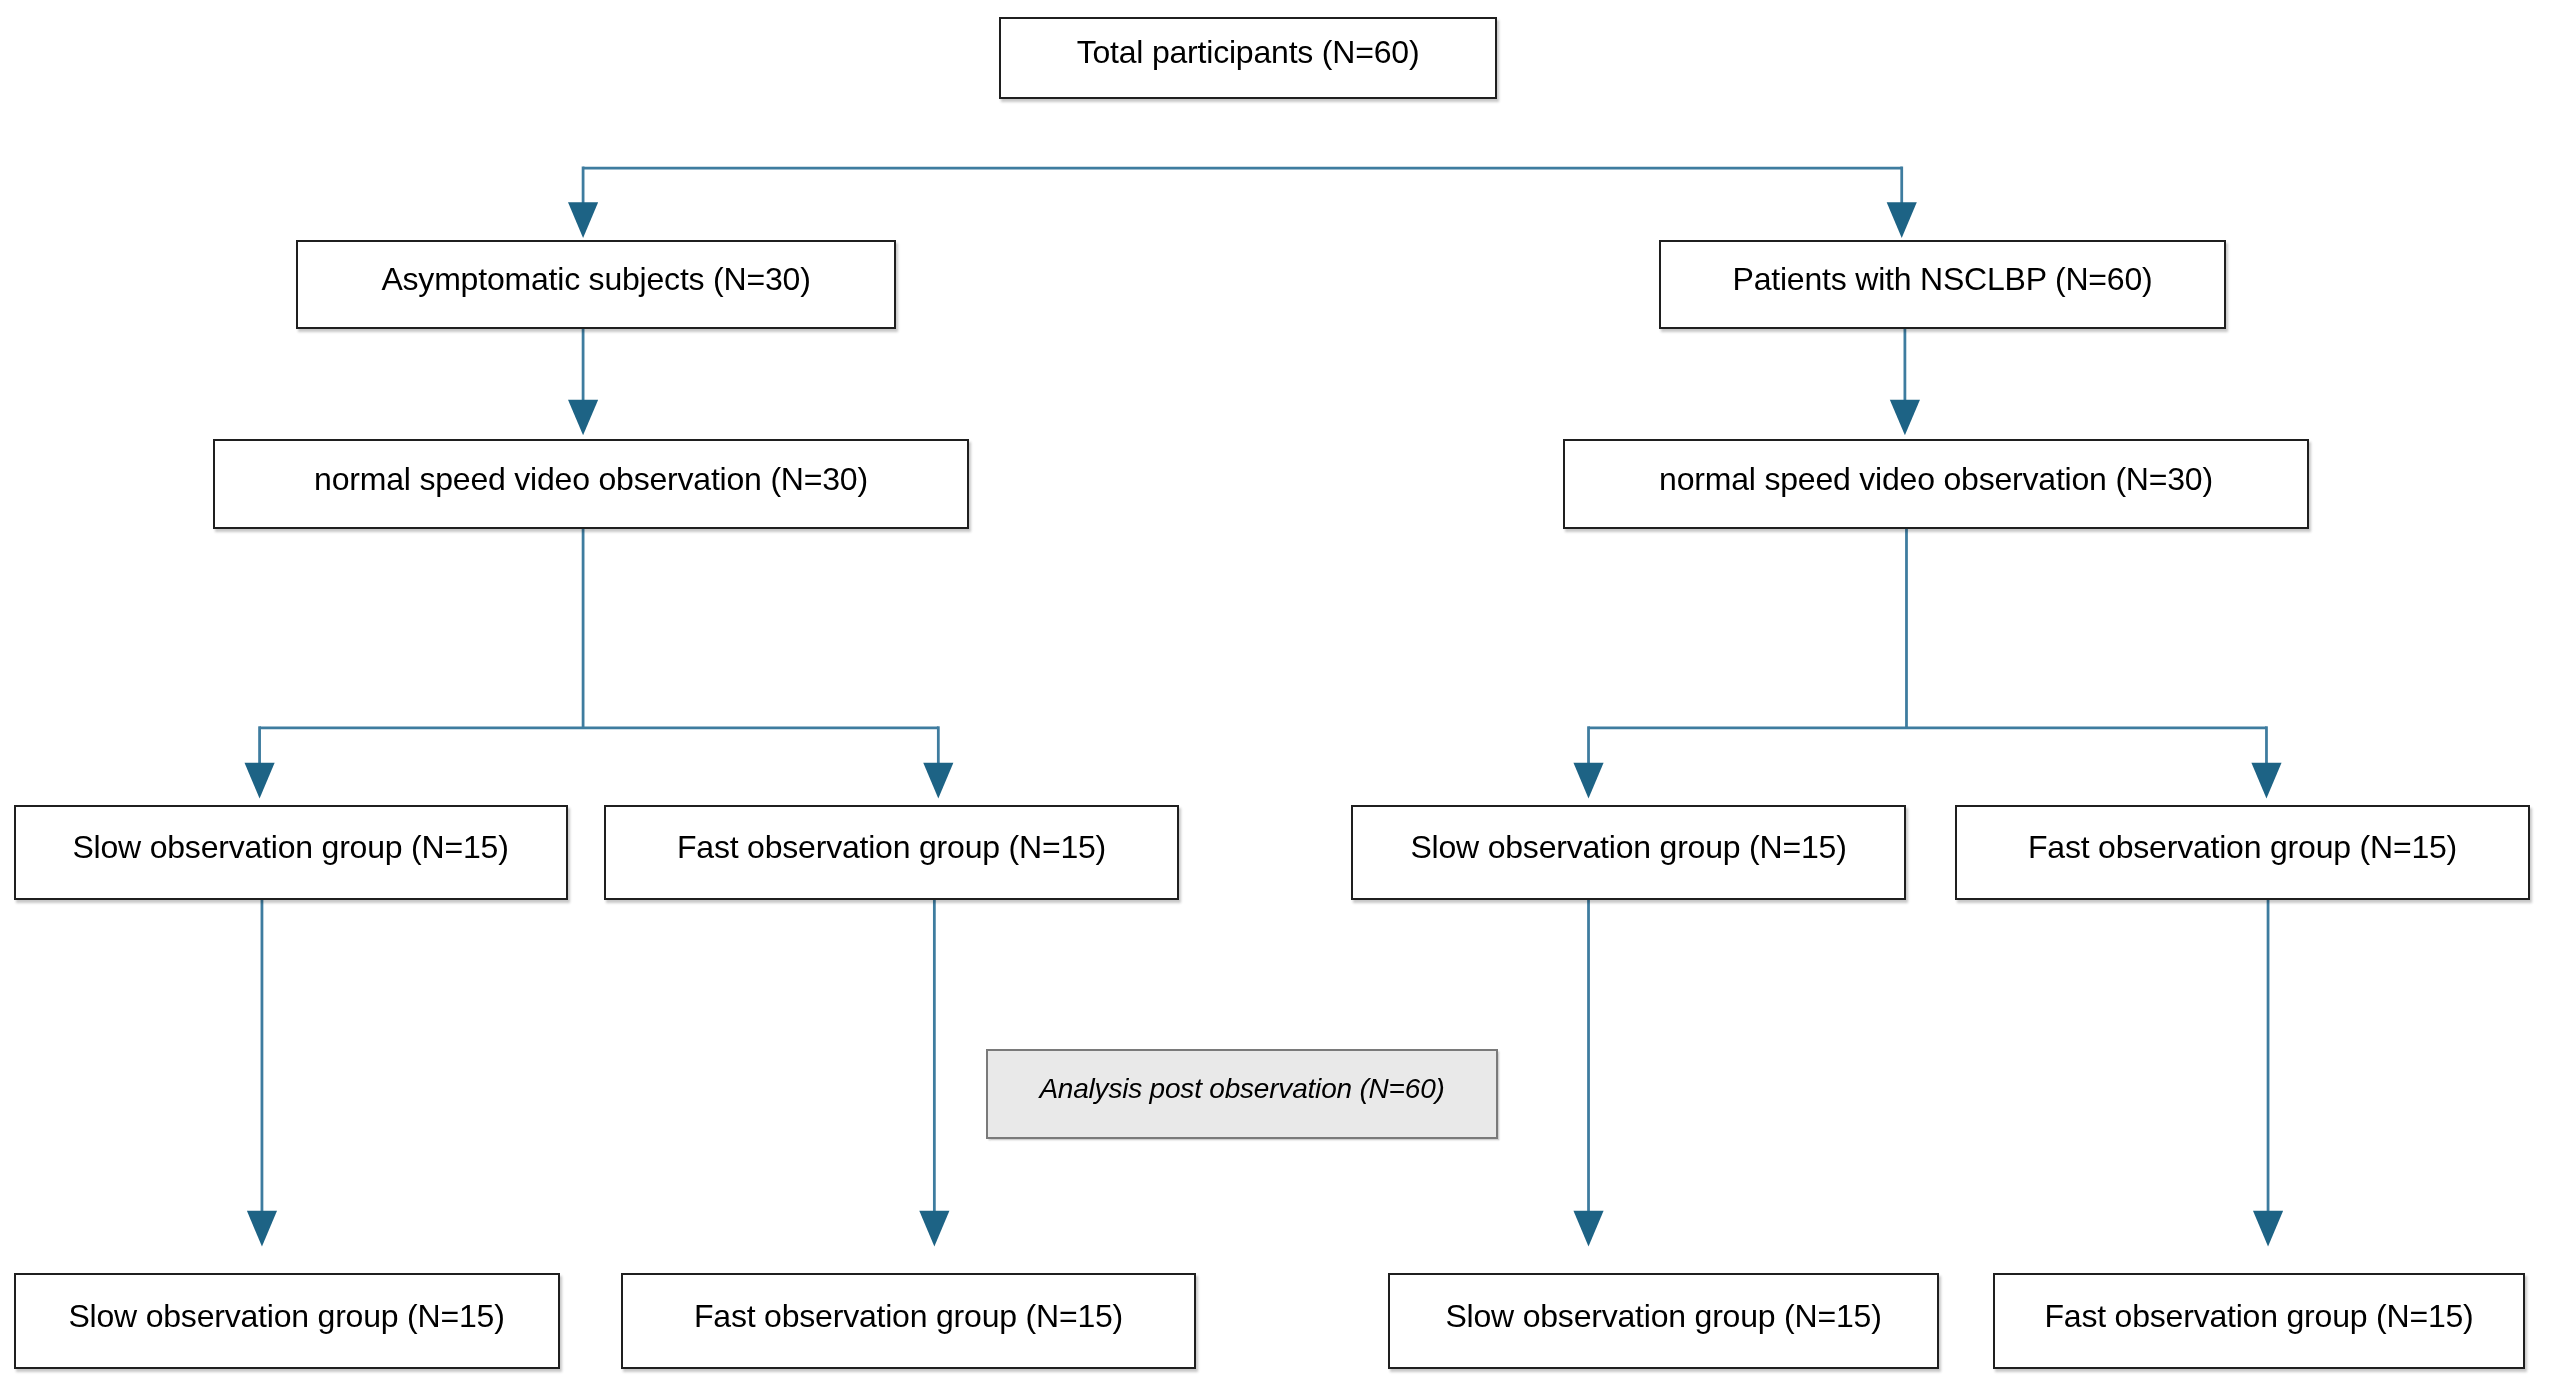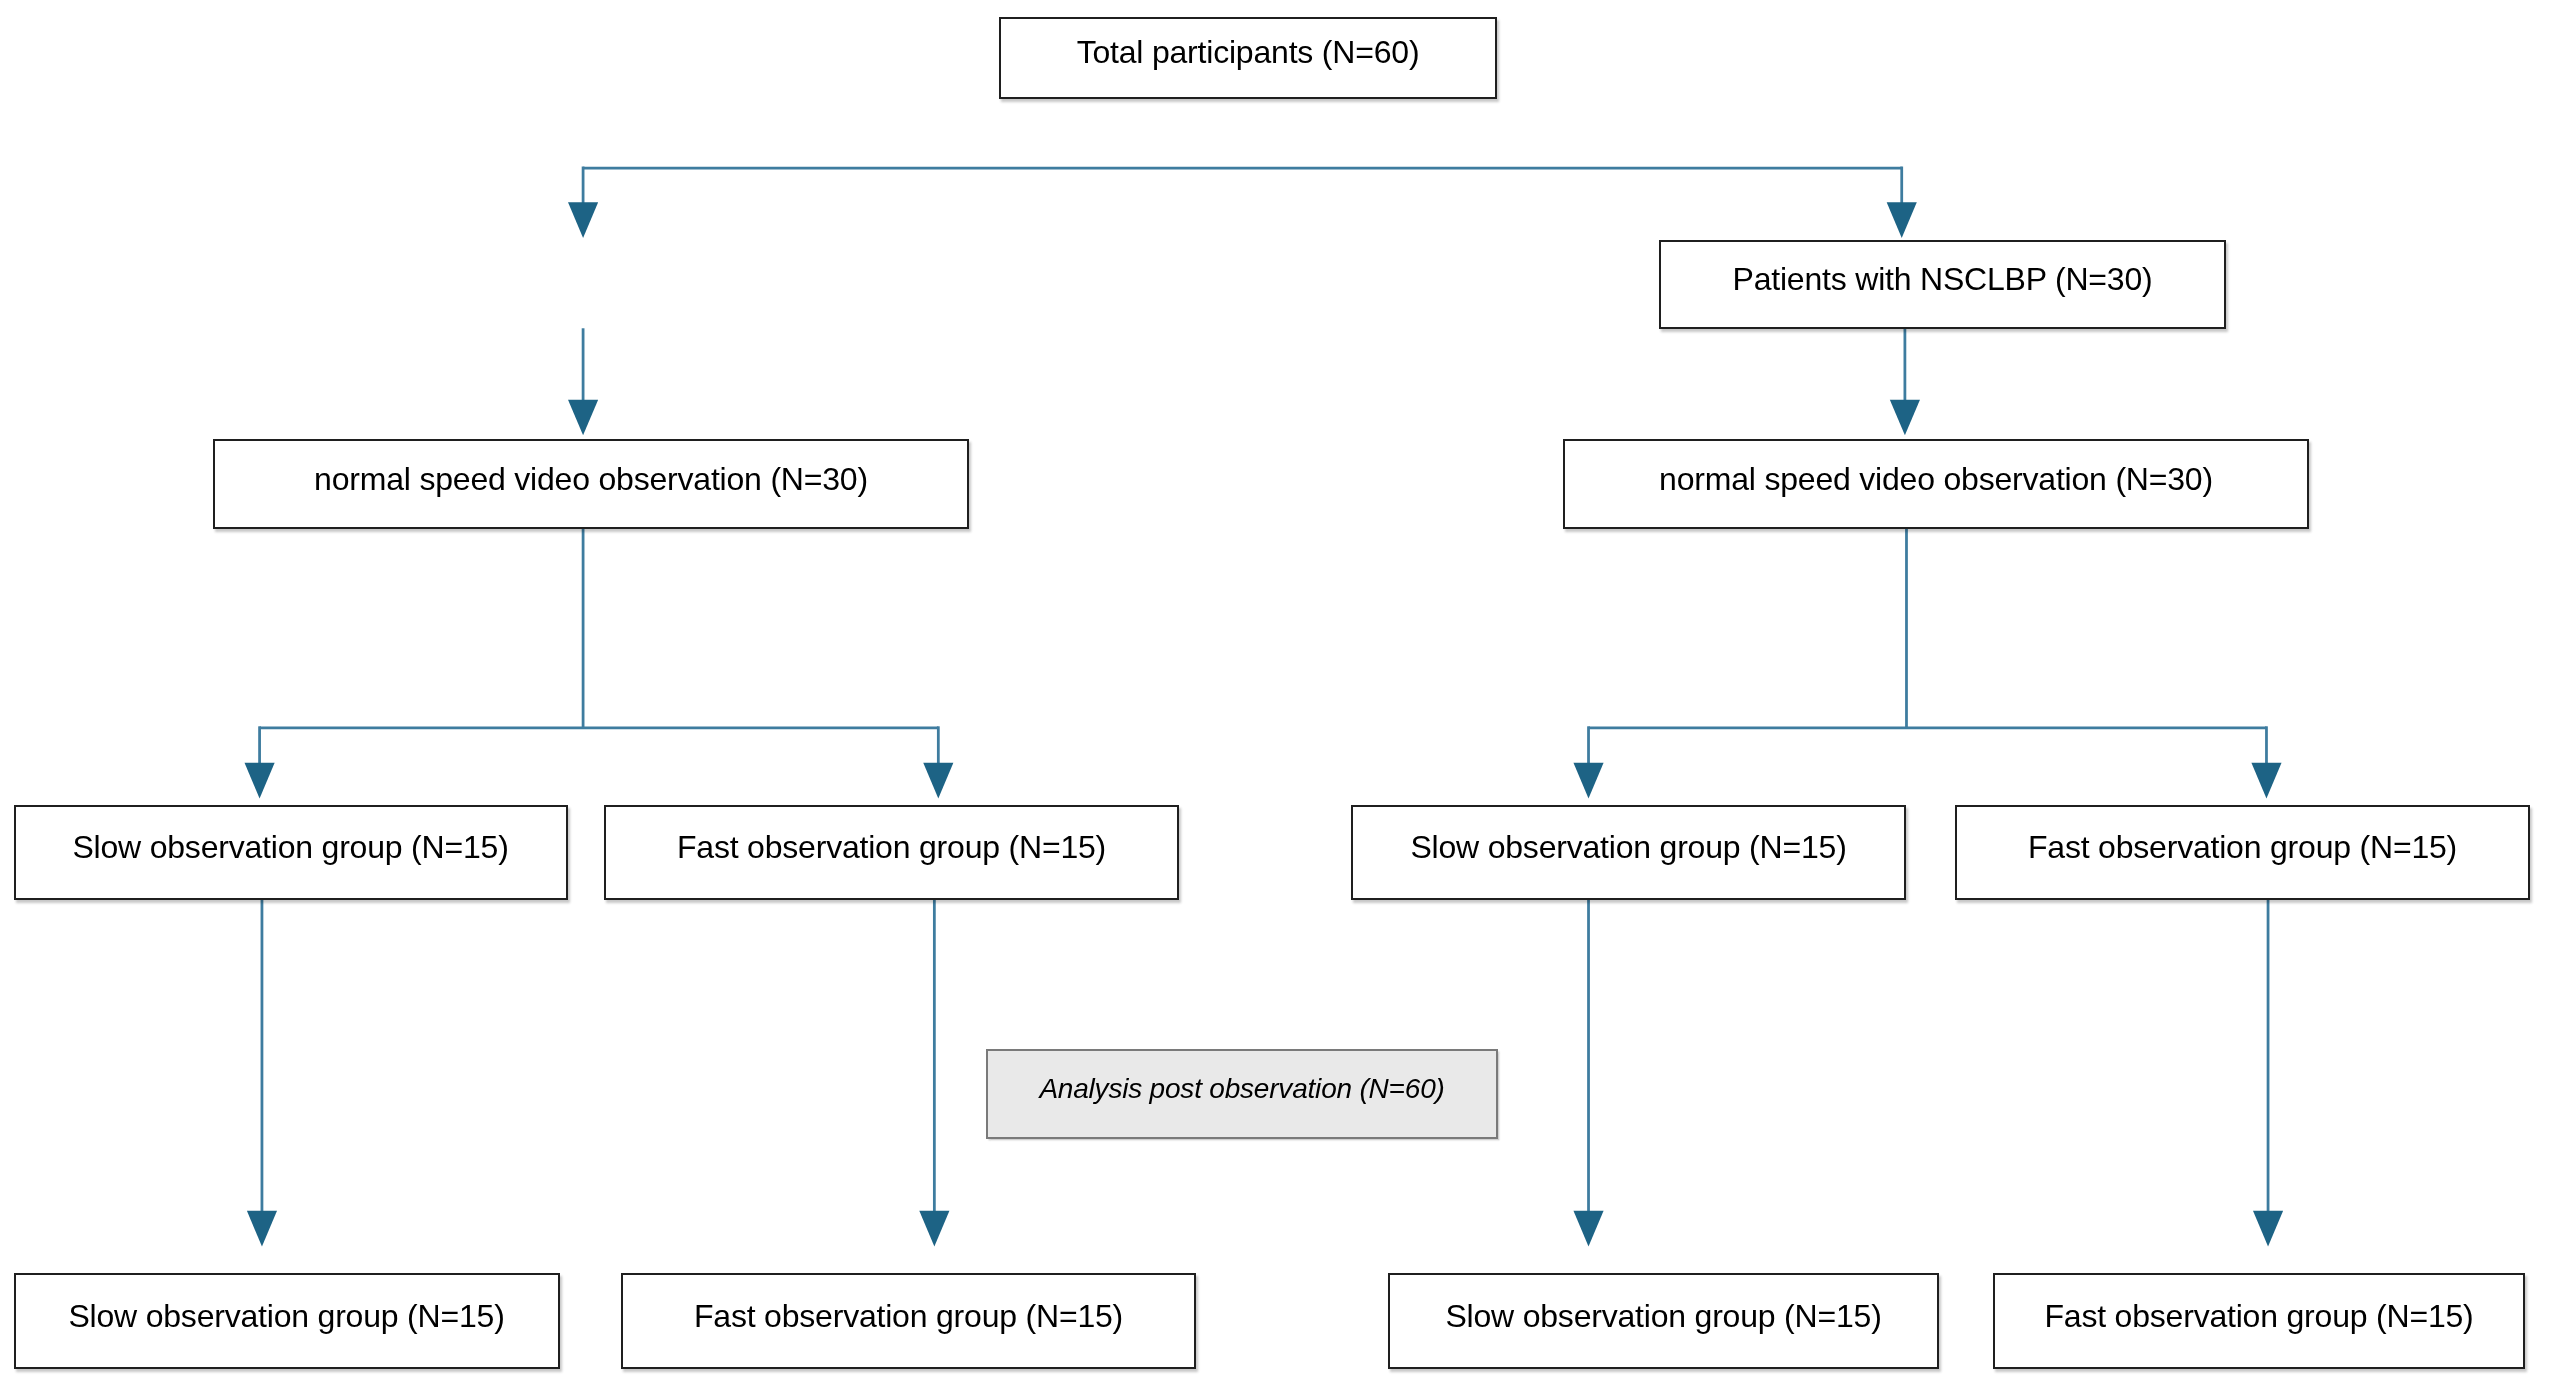--- a/index.html
+++ b/index.html
@@ -98,21 +98,22 @@
     <line x1="1178" y1="1135" x2="1178" y2="1528"></line>
     <polygon points="1159,1527 1197,1527 1178,1572"></polygon>
     <line x1="2003" y1="1135" x2="2003" y2="1528"></line>
     <polygon points="1984,1527 2022,1527 2003,1572"></polygon>
     <line x1="2860" y1="1135" x2="2860" y2="1528"></line>
     <polygon points="2841,1527 2879,1527 2860,1572"></polygon>
   </svg>
 
   <div class="box" style="left:999px; top:16.7px; width:498px; height:82px;">Total participants (N=60)</div>
 
-  <div class="box" style="left:1659px; top:240px; width:567px; height:89px;">Patients with NSCLBP (N=30)</div>
+  <div class="box" style="left:296px; top:240px; width:600px; height:89px;">Asymptomatic subjects (N=30)</div>
+  <div class="box" style="left:1659px; top:240px; width:567px; height:89px;">Patients with NSCLBP (N=60)</div>
 
   <div class="box" style="left:213px; top:439px; width:756px; height:90px;">normal speed video observation (N=30)</div>
   <div class="box" style="left:1563px; top:439px; width:746px; height:90px;">normal speed video observation (N=30)</div>
 
   <div class="box" style="left:13.5px; top:805px; width:554px; height:95px;">Slow observation group (N=15)</div>
   <div class="box" style="left:604px; top:805px; width:575px; height:95px;">Fast observation group (N=15)</div>
   <div class="box" style="left:1351px; top:805px; width:555px; height:95px;">Slow observation group (N=15)</div>
   <div class="box" style="left:1955px; top:805px; width:575px; height:95px;">Fast observation group (N=15)</div>
 
   <div class="box analysis" style="left:986px; top:1049px; width:512px; height:90px;">Analysis post observation (N=60)</div>

